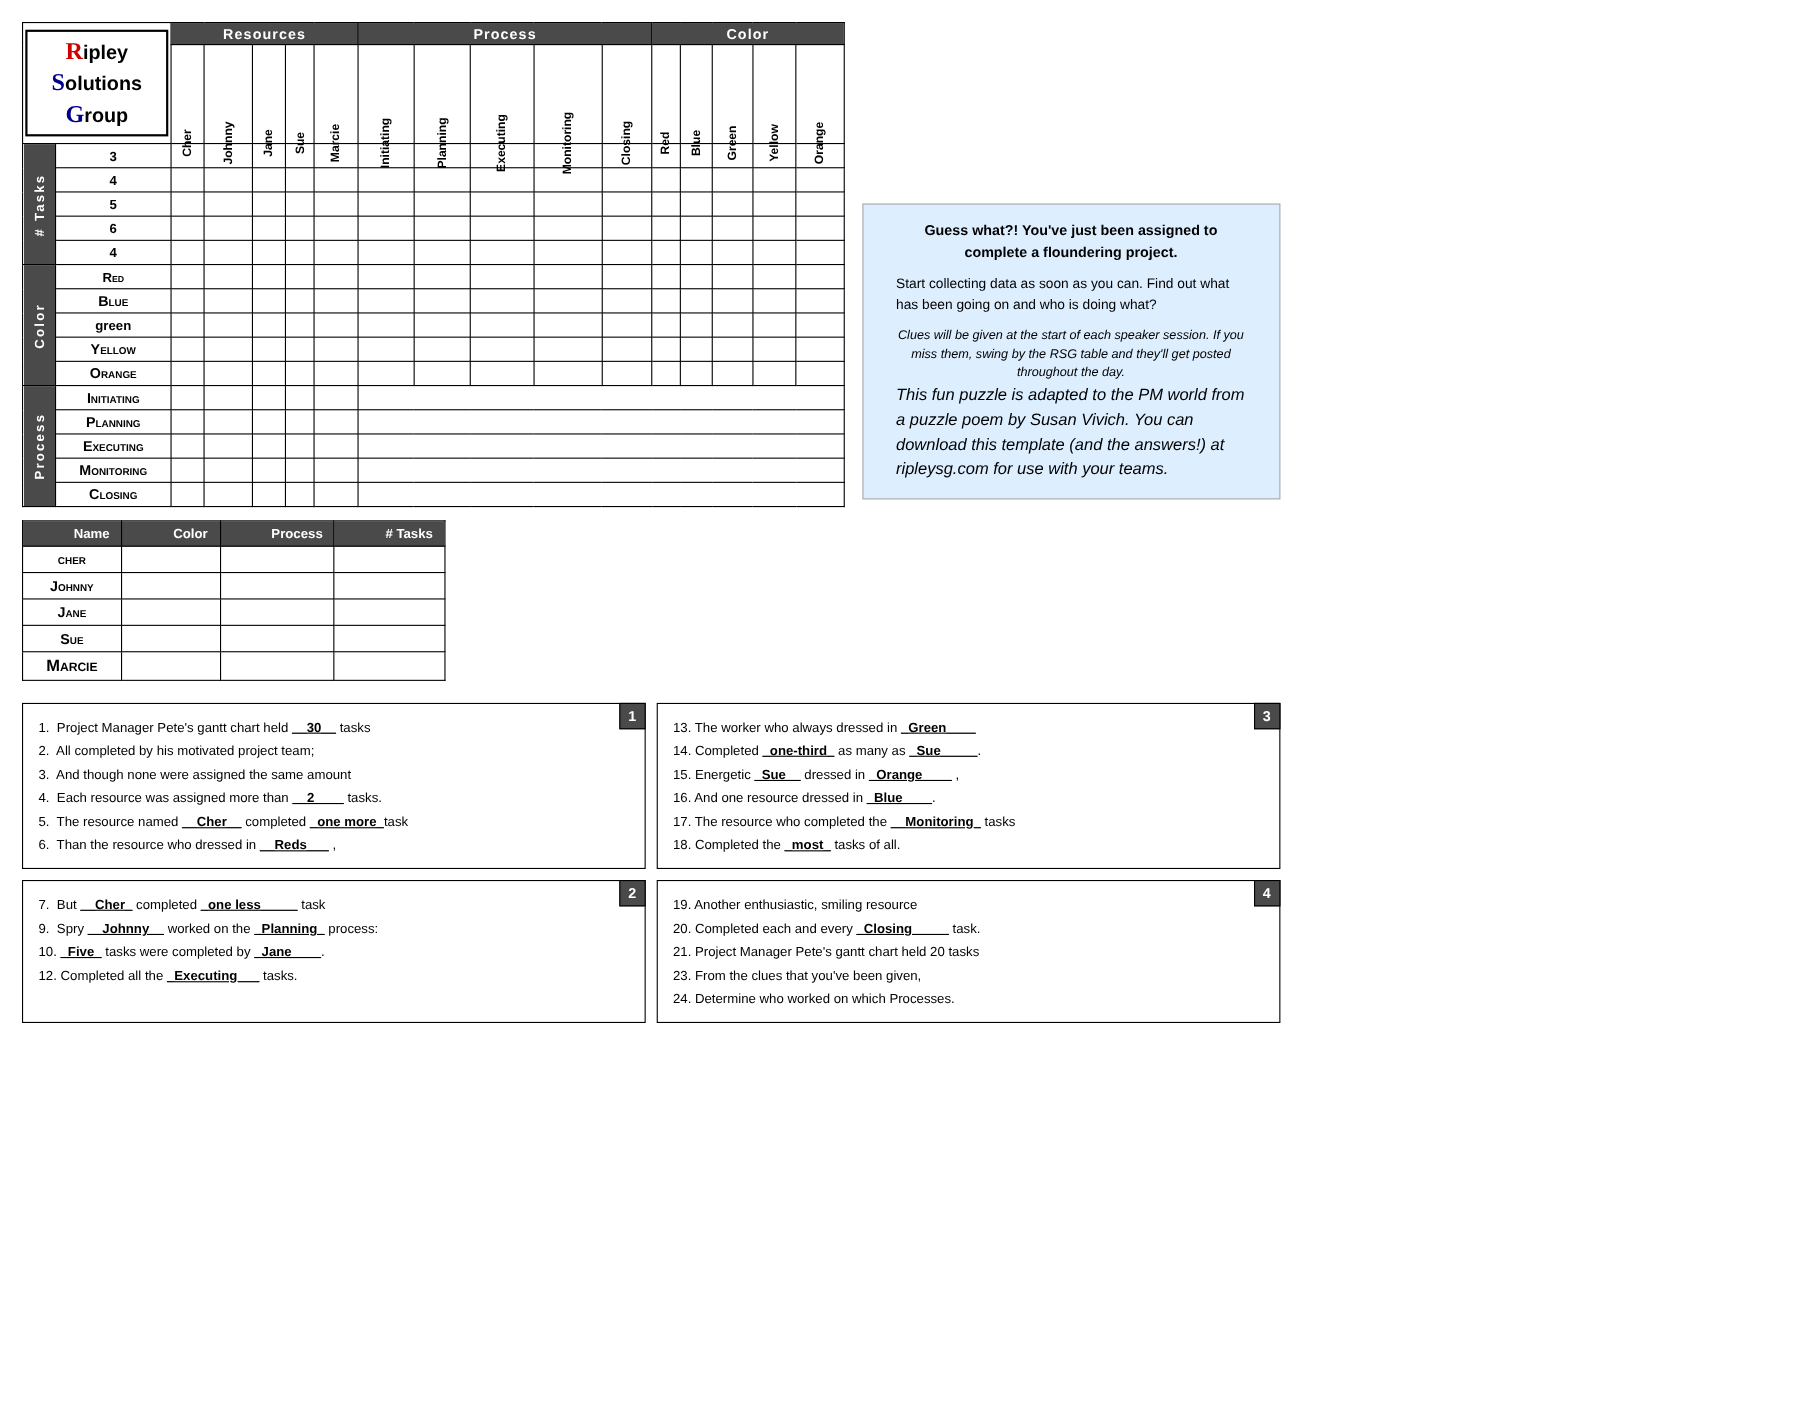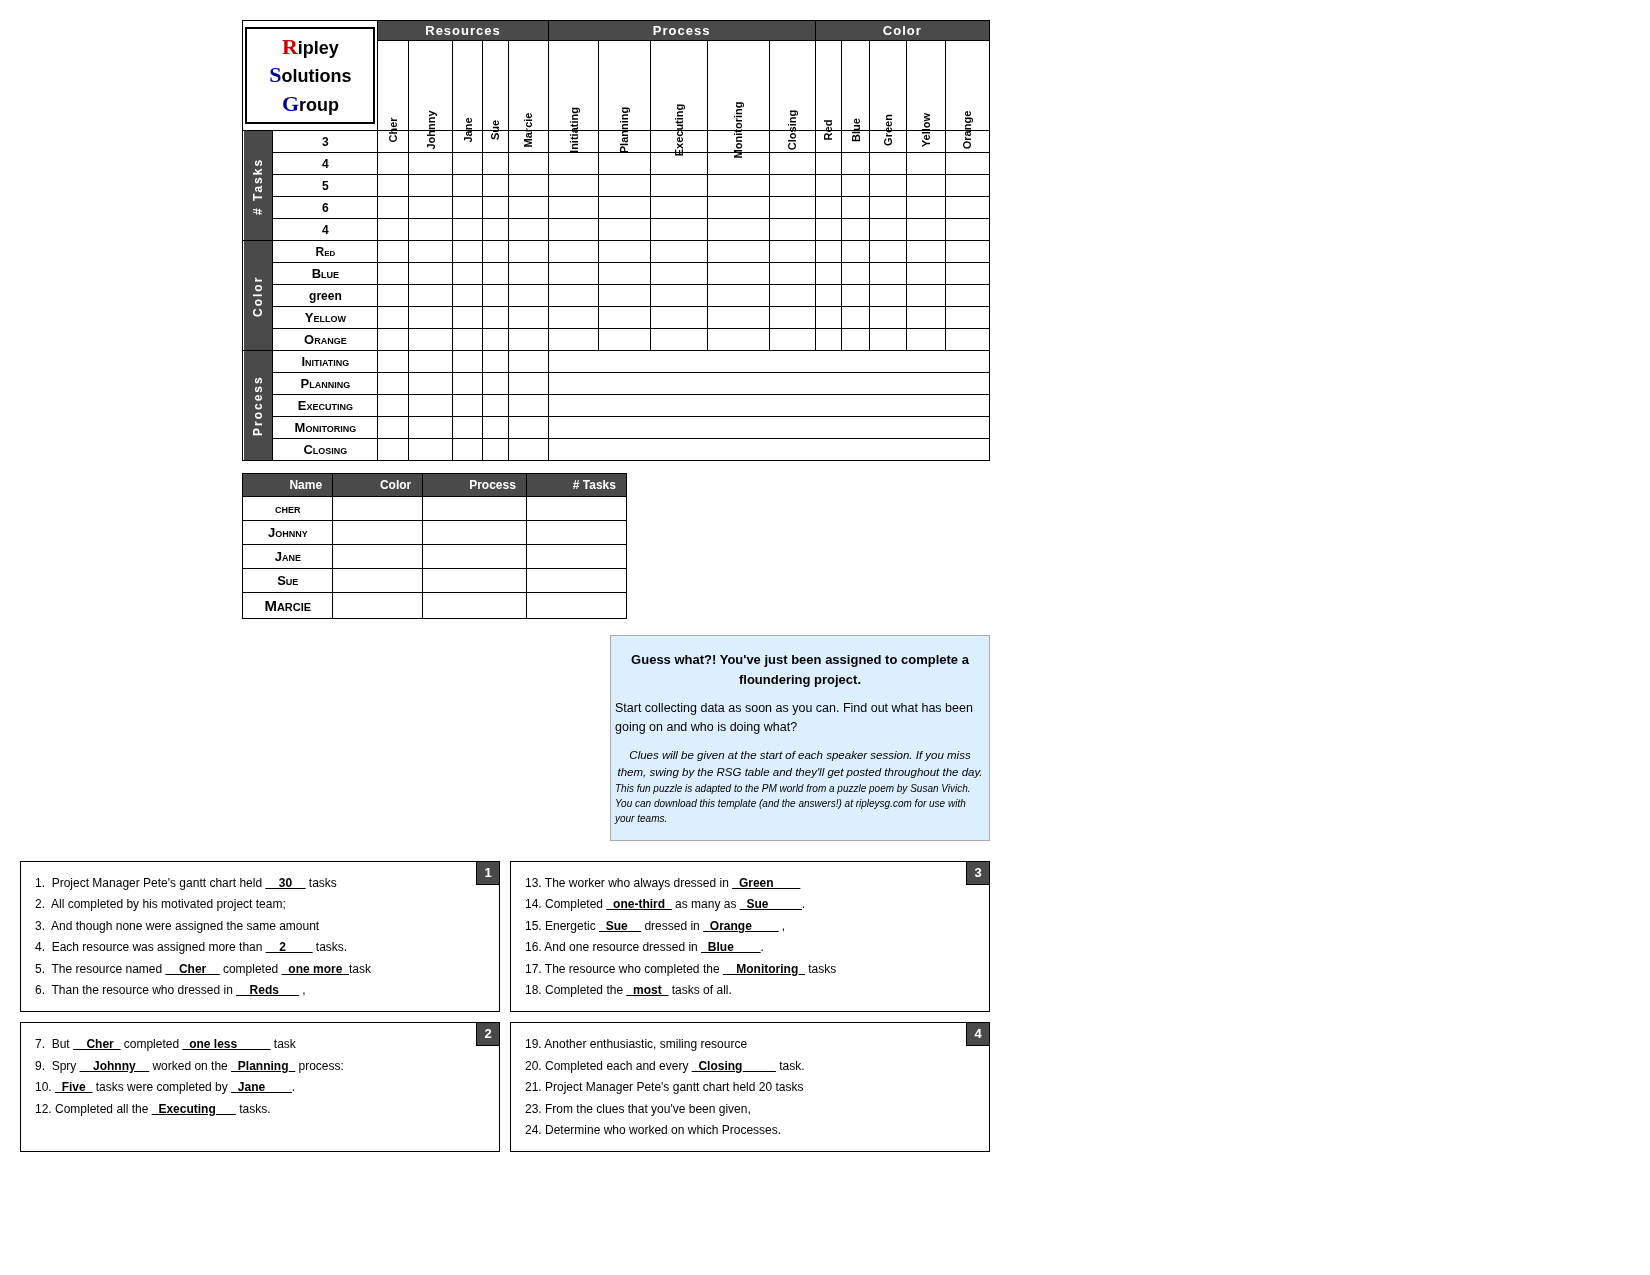--- a/index.html
+++ b/index.html
@@ -137,42 +137,42 @@
     }
     .summary-table .data-cell-sm {
       min-width: 90px;
       min-height: 22px;
     }
 
     
     .info-box {
       background: #ddeeff;
       border: 1.5px solid #aaa;
-      padding: 14px 4px;
+      padding: 14px 30px;
       max-width: 380px;
       font-size: 12.5px;
       line-height: 1.5;
     }
     .info-box .title {
       font-weight: bold;
       font-size: 13px;
       text-align: center;
       margin-bottom: 10px;
     }
     .info-box .body-text {
       margin-bottom: 10px;
     }
     .info-box .italic-text {
       font-style: italic;
       text-align: center;
       font-size: 11.5px;
     }
     .info-box .footer-text {
       font-style: italic;
-      font-size: 10px;
+      font-size: 15px;
       line-height: 1.5;
     }
     .clue-box {
       border: 1.5px solid #000;
       padding: 10px 14px;
       flex: 1;
       min-width: 480px;
       max-width: 580px;
       font-size: 12px;
       line-height: 1.7;
@@ -193,23 +193,23 @@
       justify-content: center;
       border: 1.5px solid #000;
     }
     .clue-box p {
       margin: 1px 0;
     }
     .und { text-decoration: underline; font-weight: bold; }
 
     .top-area {
       display: flex;
-      flex-direction: column;
+      flex-direction: row;
       gap: 16px;
-      align-items: flex-end;
+      align-items: center;
     }
     .bottom-clues {
       display: grid;
       grid-template-columns: 1fr 1fr;
       gap: 10px;
       margin-top: 10px;
     }
   </style>
 </head>
 <body>

